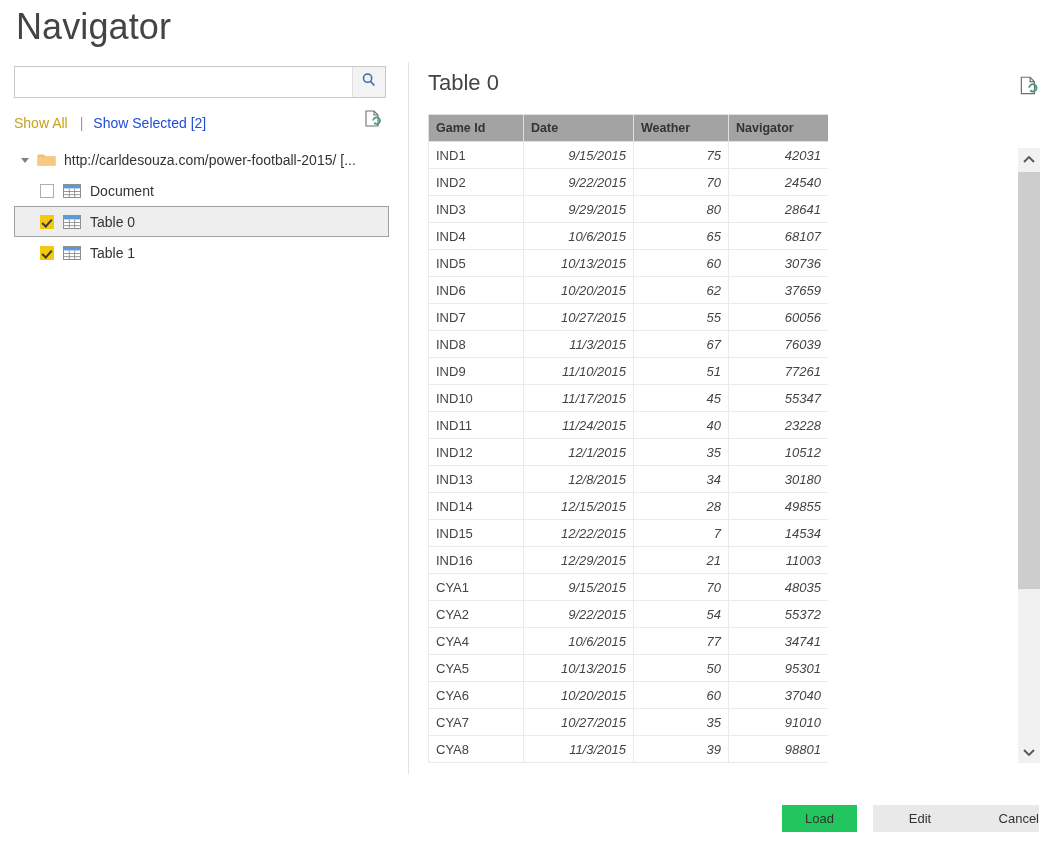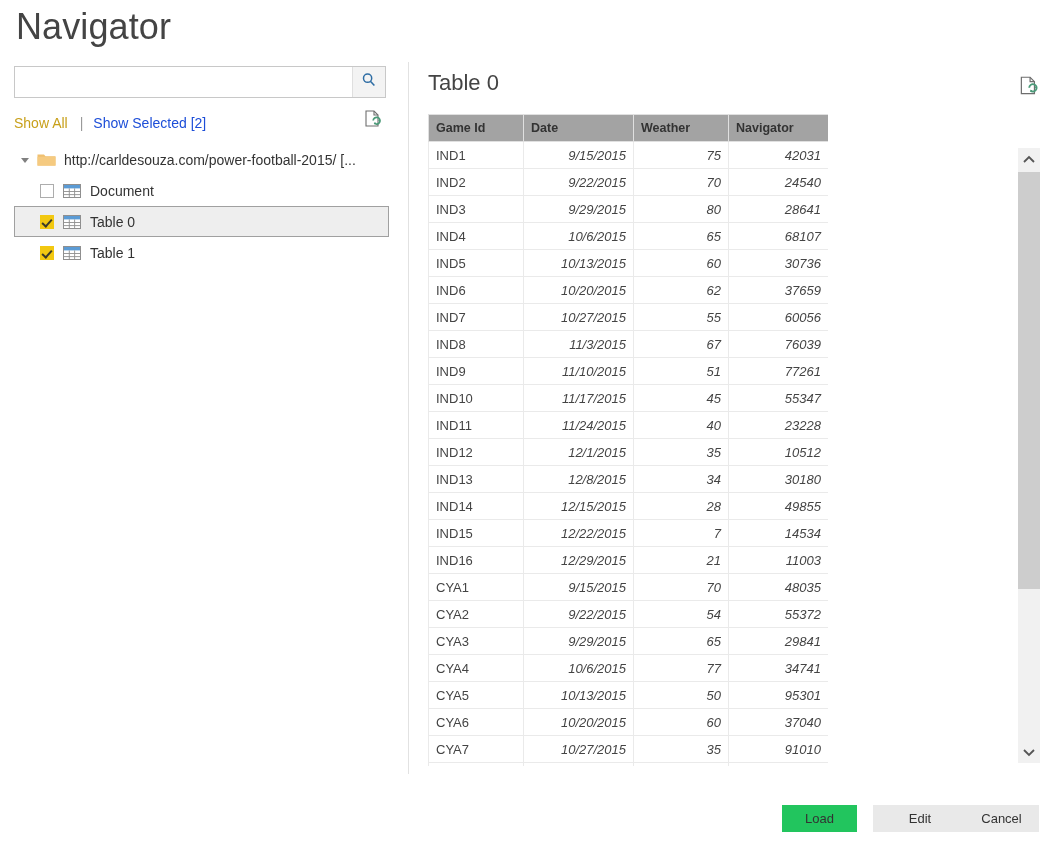--- a/index.html
+++ b/index.html
@@ -268,21 +268,21 @@
     height: 27px;
     border: 0;
     font-size: 13px;
     font-family: "Liberation Sans", sans-serif;
     color: #333333;
     cursor: pointer;
     padding: 0;
   }
   .btn-load   { left: 782px; width: 75px; background: #22c55e; }
   .btn-edit   { left: 873px; width: 94px; background: #e9e9e9; }
-  .btn-cancel { left: 964px; width: 75px; background: #e9e9e9; }
+  .btn-cancel { left: 964px; width: 75px; background: #e9e9e9; text-align: right; }
 </style>
 </head>
 <body>
 
 <div class="nav-title">Navigator</div>
 
 <div class="left-pane">
 
   <div class="search-row">
     <input class="search-input" type="text" value="" style="">
@@ -514,26 +514,20 @@
             <td class="num">70</td>
             <td class="num">48035</td>
           </tr>
           <tr>
             <td class="c0">CYA2</td>
             <td class="num">9/22/2015</td>
             <td class="num">54</td>
             <td class="num">55372</td>
           </tr>
           <tr>
-            <td class="c0">CYA3</td>
-            <td class="num">9/29/2015</td>
-            <td class="num">65</td>
-            <td class="num">29841</td>
-          </tr>
-          <tr>
             <td class="c0">CYA4</td>
             <td class="num">10/6/2015</td>
             <td class="num">77</td>
             <td class="num">34741</td>
           </tr>
           <tr>
             <td class="c0">CYA5</td>
             <td class="num">10/13/2015</td>
             <td class="num">50</td>
             <td class="num">95301</td>

